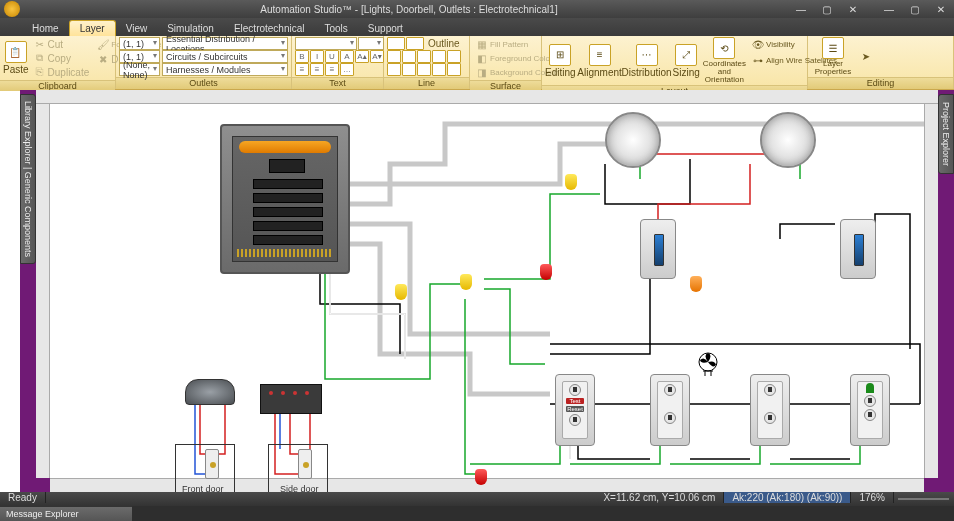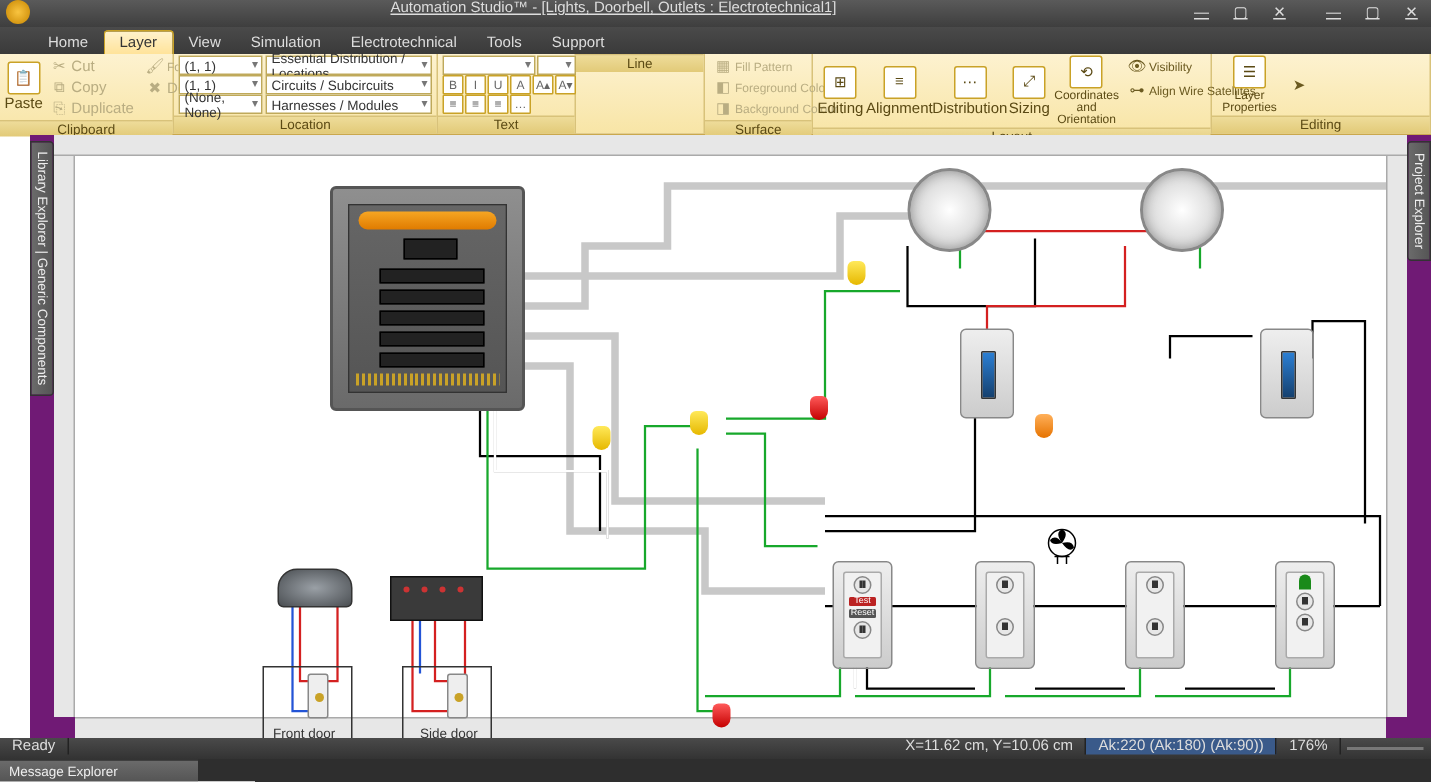--- a/index.html
+++ b/index.html
@@ -1,19 +1,19 @@
 <!DOCTYPE html>
 <html><head>
 <meta charset="utf-8">
 <style>
 * { margin: 0; padding: 0; box-sizing: border-box; font-family: "Segoe UI", Tahoma, sans-serif; font-size: 10px; }
 body { width: 954px; height: 521px; background: #fff; overflow: hidden; display: flex; flex-direction: column; }
 
 
-.titlebar { height: 18px; background: linear-gradient(#5a5a5a,#3e3e3e); display: flex; align-items: flex-start; color: #ddd; text-decoration: underline; }
+.titlebar { height: 18px; background: linear-gradient(#5a5a5a,#3e3e3e); display: flex; align-items: center; color: #ddd; }
 .titlebar .logo { width: 16px; height: 16px; margin: 0 4px; border-radius: 50%; background: radial-gradient(#f9c440,#c78500); }
 .titlebar .title { flex: 1; text-align: center; font-size: 10px; }
 .titlebar .winbtn { width: 26px; height: 16px; display: flex; align-items: center; justify-content: center; color: #ddd; }
 
 
 .tabrow { height: 18px; background: linear-gradient(#4a4a4a,#3a3a3a); display: flex; align-items: flex-end; color: #ddd; }
 .tabrow .tab { padding: 2px 10px; font-size: 10px; border-top-left-radius: 3px; border-top-right-radius: 3px; }
 .tabrow .tab.active { background: linear-gradient(#fff2cc,#ffe39a); color: #333; border: 1px solid #c9a227; border-bottom: none; }
 
 
@@ -133,32 +133,32 @@
             <span>Delete</span>
           </div>
         <div style="height:12px"></div>
       </div>
     </div>
     <div class="group-label">Clipboard</div>
   </div>
 
   <div class="group" style="width:176px">
     <div class="group-body">
-      <div class="vstack" style="width:56px">
+      <div class="vstack" style="width:41px">
         <div class="dd">(1, 1)</div>
         <div class="dd">(1, 1)</div>
         <div class="dd">(None, None)</div>
       </div>
       <div class="vstack" style="flex:1">
         <div class="dd">Essential Distribution / Locations</div>
         <div class="dd">Circuits / Subcircuits</div>
         <div class="dd">Harnesses / Modules</div>
       </div>
     </div>
-    <div class="group-label">Location</div>
+    <div class="group-label">Outlets</div>
   </div>
 
   <div class="group" style="width:92px">
     <div class="group-body">
       <div class="vstack" style="flex:1">
         <div class="toolrow">
           <div class="dd" style="flex:1"></div>
           <div class="dd" style="width:26px"></div>
         </div>
         <div class="toolrow">
@@ -174,20 +174,43 @@
           <div class="tico">≡</div>
           <div class="tico">≡</div>
           <div class="tico">…</div>
         </div>
       </div>
     </div>
     <div class="group-label">Text</div>
   </div>
 
   <div class="group" style="width:86px">
+    <div class="group-body">
+      <div class="vstack" style="flex:1">
+        <div class="toolrow">
+          <div class="tico" style="width:18px"></div>
+          <div class="tico" style="width:18px"></div>
+          <div class="rbtn">Outline</div>
+        </div>
+        <div class="toolrow">
+          <div class="tico"></div>
+          <div class="tico"></div>
+          <div class="tico"></div>
+          <div class="tico"></div>
+          <div class="tico"></div>
+        </div>
+        <div class="toolrow">
+          <div class="tico"></div>
+          <div class="tico"></div>
+          <div class="tico"></div>
+          <div class="tico"></div>
+          <div class="tico"></div>
+        </div>
+      </div>
+    </div>
     <div class="group-label">Line</div>
   </div>
 
   <div class="group" style="width:72px">
     <div class="group-body">
       <div class="vstack" style="flex:1">
         <div class="rbtn dis">
             <span class="ic">▦</span>
             <span style="font-size:8px">Fill Pattern</span>
           </div>

